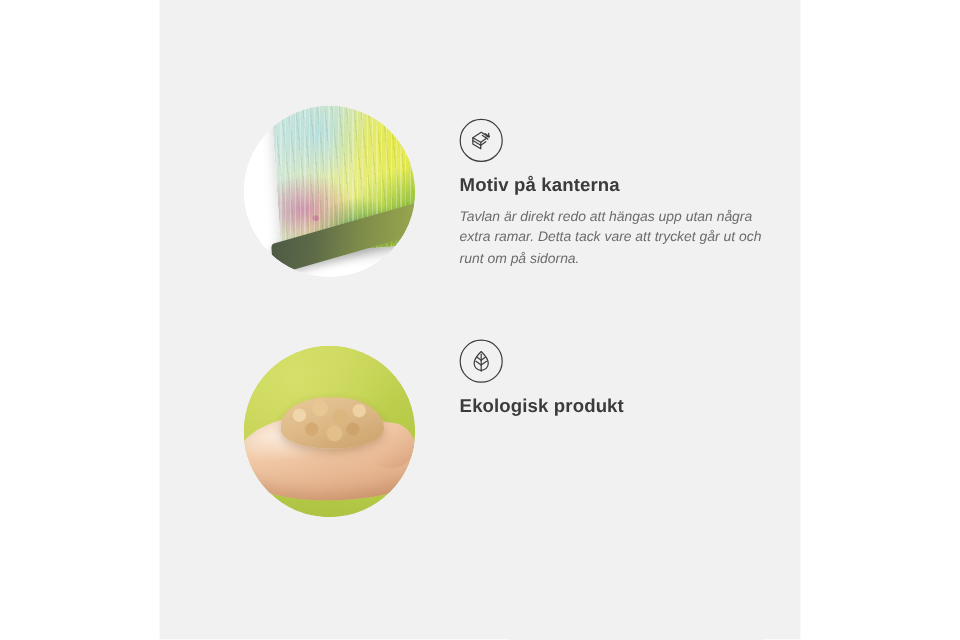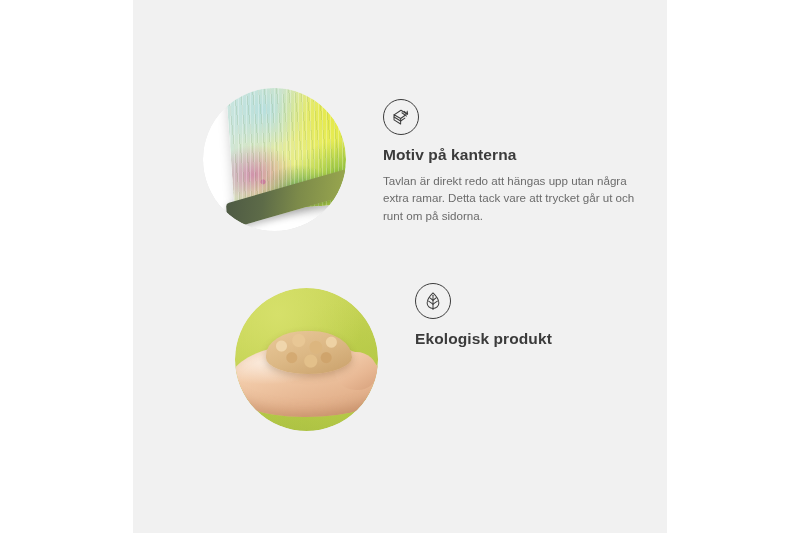--- a/index.html
+++ b/index.html
@@ -33,21 +33,21 @@
   
   .feature {
     position: absolute;
     left: 0;
     width: 534px;
     height: 180px;
     display: flex;
     align-items: flex-start;
   }
   .feature-top    { top: 75px; }
-  .feature-bottom { top: 253px; margin-left: 32px; }
+  .feature-bottom { top: 253px; }
 
   
   .medallion {
     position: absolute;
     width: 143px;
     height: 143px;
     border-radius: 50%;
     overflow: visible;
   }
   .medallion-top    { left: 70px;  top: 13px; }
@@ -213,20 +213,21 @@
     line-height: 1.2;
     margin-bottom: 7px;
   }
 
   .feature-body {
     font-size: 11.6px;
     font-weight: 400;
     color: #6b6b6b;
     line-height: 1.52;
     max-width: 268px;
+    font-style: italic;
   }
 </style>
 </head>
 <body>
 
 <div class="stage">
 
   <div class="panel">
 
     <div class="feature feature-top">

